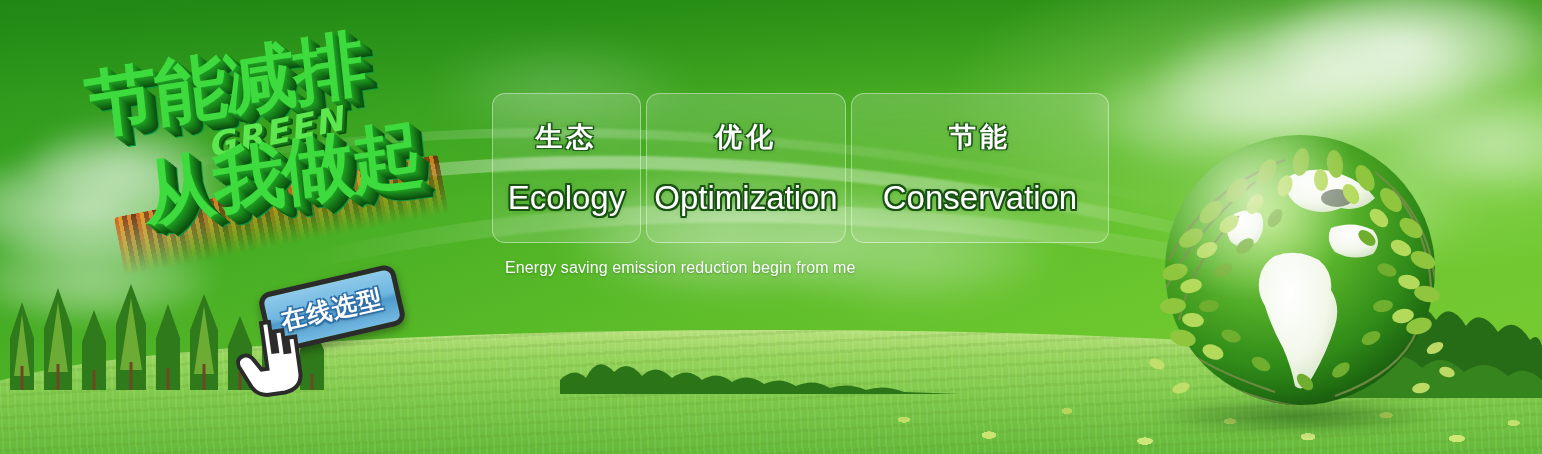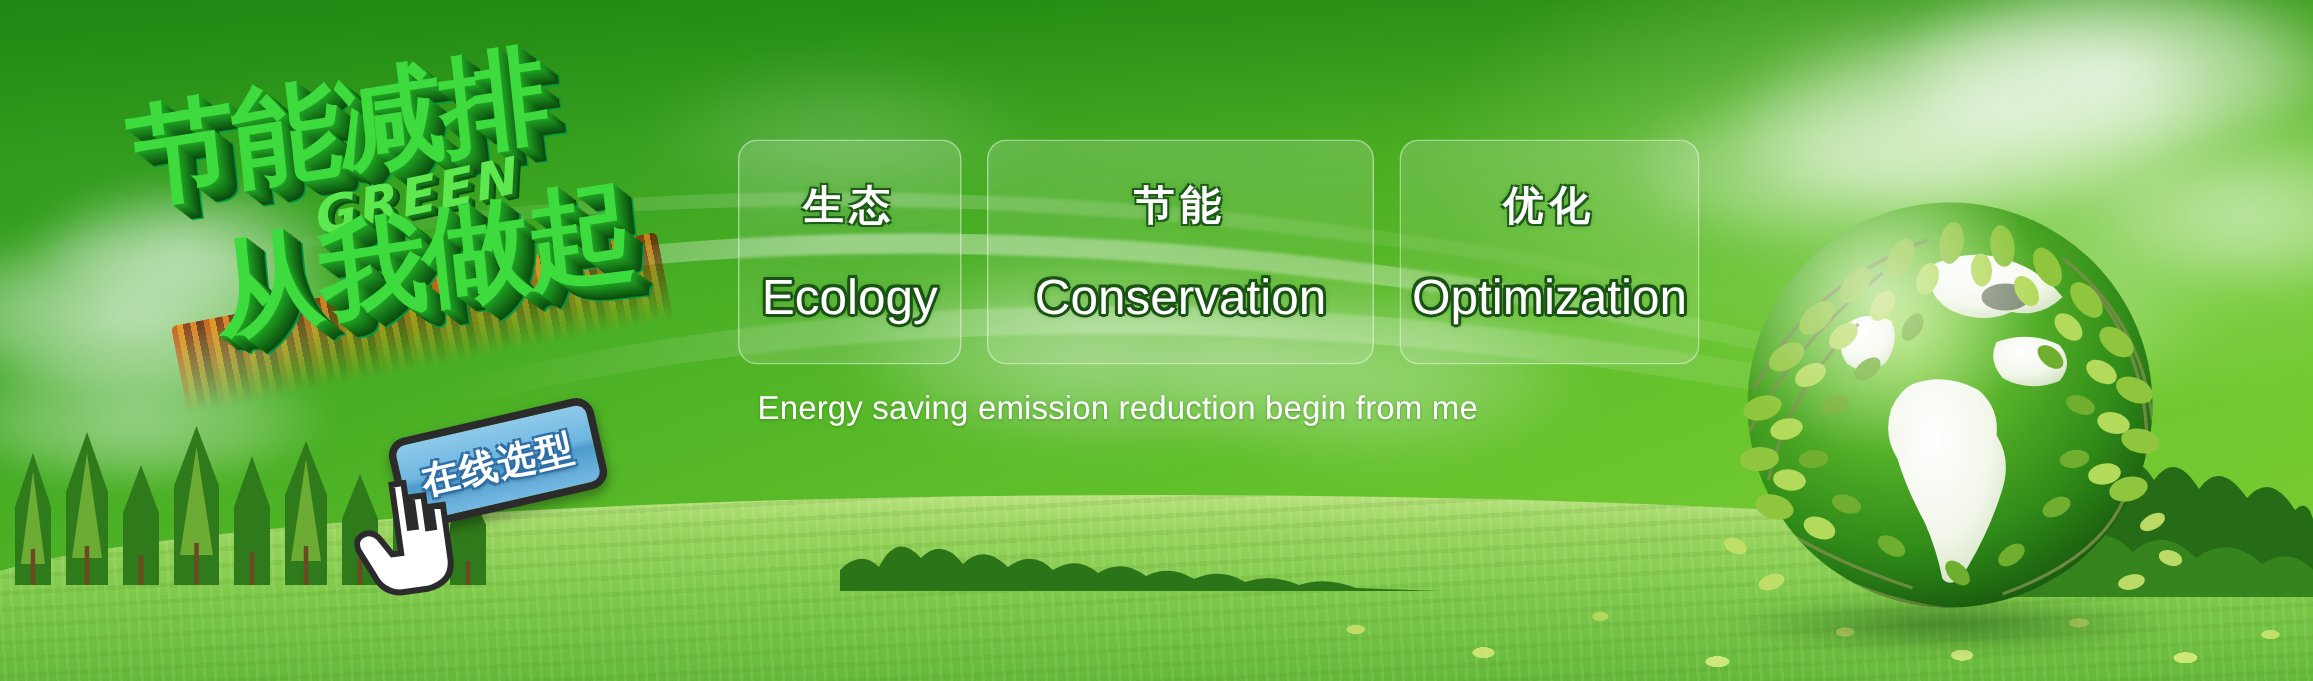--- a/index.html
+++ b/index.html
@@ -153,21 +153,21 @@
   .hand-cursor{
     position:absolute; left:236px; top:318px;
     width:72px; height:80px;
     transform:rotate(-8deg);
     pointer-events:none;
   }
 
   
   .cards{
     position:absolute; left:492px; top:93px;
-    display:flex; gap:17px; align-items:stretch;
+    display:flex; gap:5px; align-items:stretch;
   }
   .card{
     border-radius:13px;
     border:1px solid rgba(255,255,255,.42);
     background:linear-gradient(to bottom, rgba(255,255,255,.17), rgba(255,255,255,.07) 55%, rgba(255,255,255,.13));
     height:150px;
     display:flex; flex-direction:column;
     align-items:center; justify-content:center;
     padding:0 18px;
     cursor:pointer;
@@ -194,21 +194,21 @@
       0 0 5px rgba(15,70,10,.55);
   }
   .c-ecology{ width:149px; }
   .c-conserv{ width:258px; }
   .c-optim{   width:200px; }
 
   
   .tagline{
     position:absolute; left:505px; top:259px;
     font-family:"Liberation Sans", sans-serif;
-    font-size:22px; color:#ffffff;
+    font-size:16px; color:#ffffff;
     letter-spacing:.1px;
     text-shadow:0 1px 2px rgba(30,90,20,.45);
   }
 
   
   .globe-wrap{ position:absolute; left:1135px; top:120px; width:330px; height:320px; }
   .globe-shadow{
     position:absolute; left:14px; bottom:4px; width:300px; height:40px;
     background:radial-gradient(ellipse at 50% 50%, rgba(25,75,15,.55), rgba(25,75,15,0) 70%);
     filter:blur(5px);
@@ -311,27 +311,27 @@
   <svg class="hand-cursor" viewBox="0 0 72 80">
     <path d="M30 4 L38 4 L38 34 L42 34 L42 14 L50 14 L50 36 L54 36 L54 22 L62 22 L62 44
              L62 58 Q62 74 44 76 L26 76 Q14 74 10 62 L2 44 Q0 36 8 34 Q14 33 18 40 L24 50 L30 50 Z" fill="#ffffff" stroke="#2b2b2b" stroke-width="4" stroke-linejoin="miter"></path>
   </svg>
 
   <div class="cards">
     <div class="card c-ecology">
       <span class="card-cn">生态</span>
       <span class="card-en">Ecology</span>
     </div>
+    <div class="card c-optim">
+      <span class="card-cn">优化</span>
+      <span class="card-en">Optimization</span>
+    </div>
     <div class="card c-conserv">
       <span class="card-cn">节能</span>
       <span class="card-en">Conservation</span>
-    </div>
-    <div class="card c-optim">
-      <span class="card-cn">优化</span>
-      <span class="card-en">Optimization</span>
     </div>
   </div>
 
   <div class="tagline">Energy saving emission reduction begin from me</div>
 
   <div class="globe-wrap">
     <div class="globe-shadow"></div>
     <svg viewBox="0 0 330 320" width="330" height="320">
       <defs>
         <radialGradient id="gsphere" cx="38%" cy="30%" r="78%">

